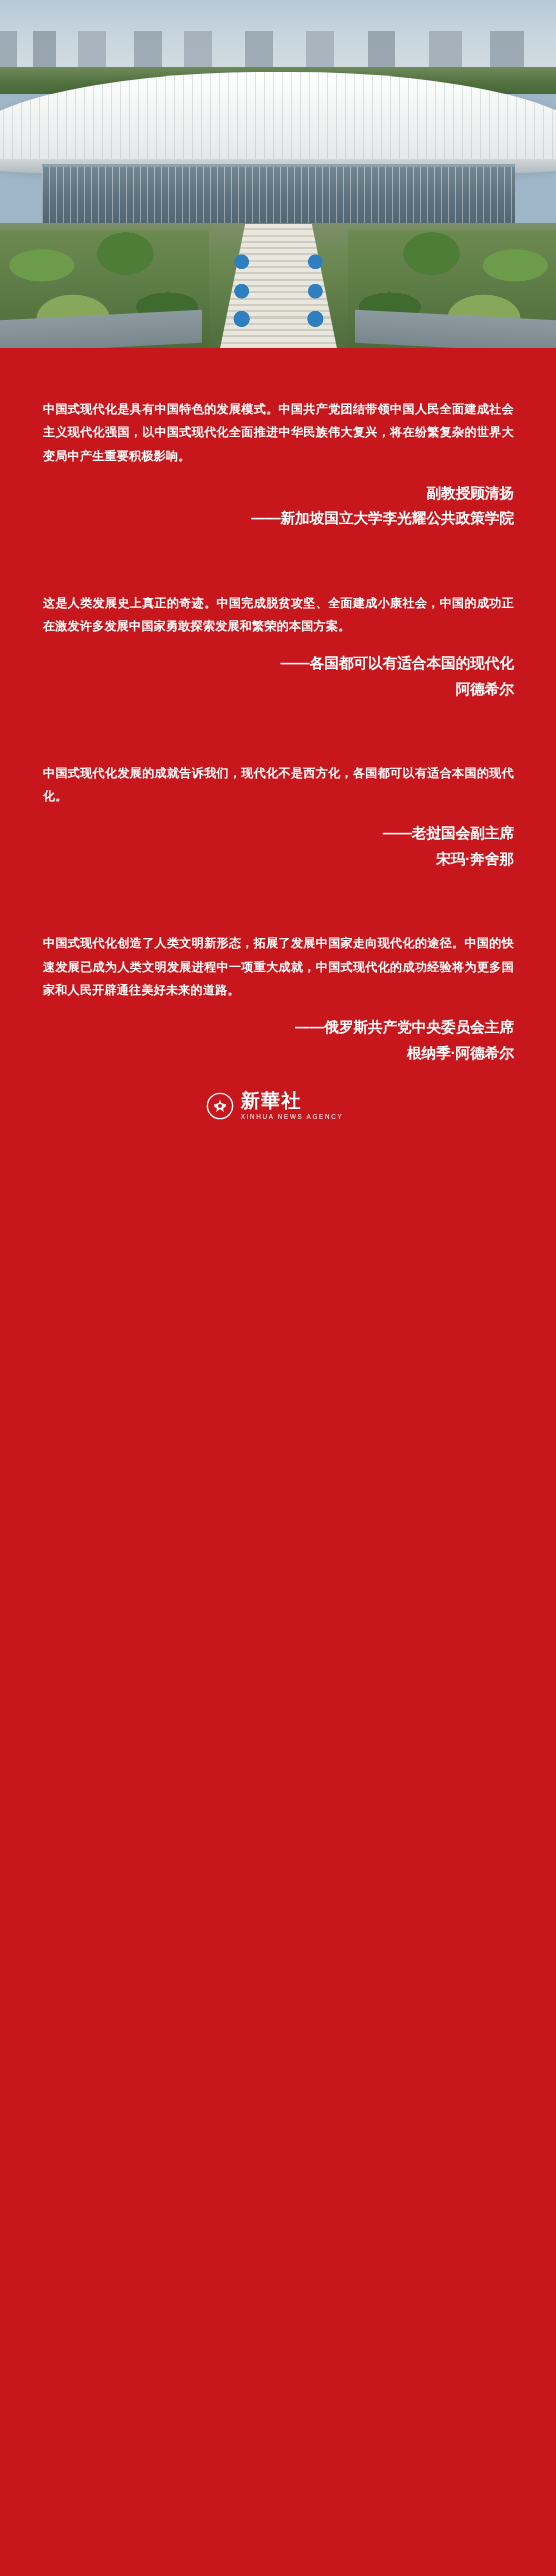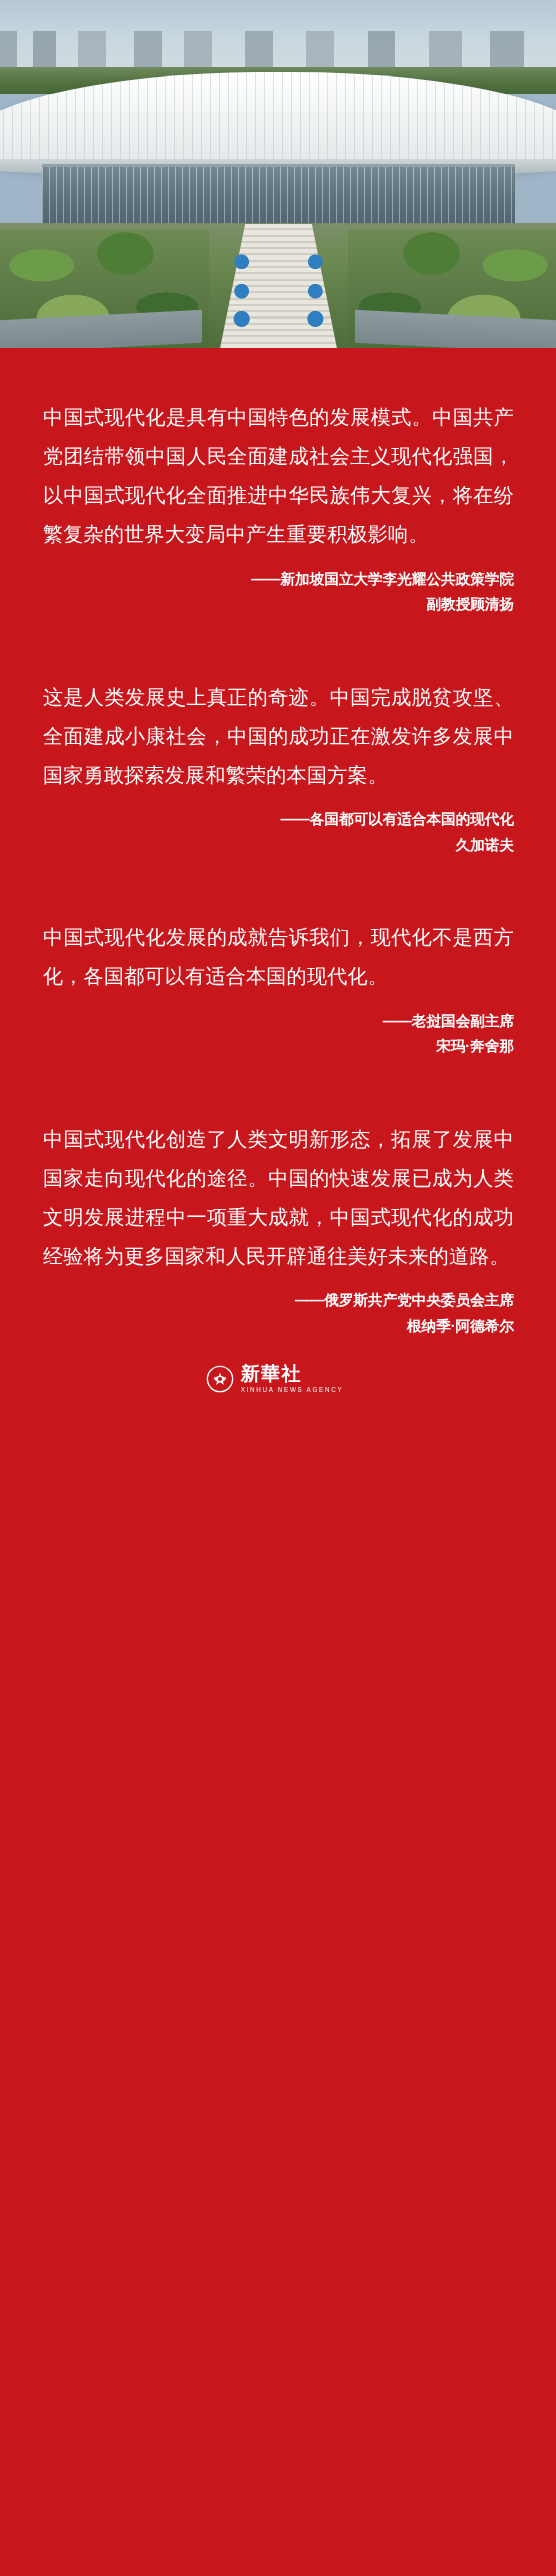--- a/index.html
+++ b/index.html
@@ -182,25 +182,25 @@
 
   .quote-block {
     padding: 0 43px;
     margin-top: 60px;
   }
   .quote-block:first-child {
     margin-top: 50px;
   }
   .quote-text {
     color: #ffffff;
-    font-size: 20px;
+    font-size: 12px;
     line-height: 1.95;
     letter-spacing: 0.3px;
     text-align: justify;
-    font-weight: normal;
+    font-weight: bold;
     white-space: pre-wrap;
   }
   .attrib {
     margin-top: 12.5px;
     color: #ffffff;
     font-size: 14.6px;
     line-height: 1.75;
     text-align: right;
     font-weight: bold;
   }
@@ -271,30 +271,30 @@
     <div class="hero-step-plants"></div>
     <div class="hero-road-l"></div>
     <div class="hero-road-r"></div>
   </div>
 
   <div class="body-red">
 
     <div class="quote-block">
       <div class="quote-text">中国式现代化是具有中国特色的发展模式。中国共产党团结带领中国人民全面建成社会主义现代化强国，以中国式现代化全面推进中华民族伟大复兴，将在纷繁复杂的世界大变局中产生重要积极影响。</div>
       <div class="attrib">
+        <span class="line">副教授顾清扬</span>
         <span class="line">——新加坡国立大学李光耀公共政策学院</span>
-        <span class="line">副教授顾清扬</span>
       </div>
     </div>
 
     <div class="quote-block">
       <div class="quote-text">这是人类发展史上真正的奇迹。中国完成脱贫攻坚、全面建成小康社会，中国的成功正在激发许多发展中国家勇敢探索发展和繁荣的本国方案。</div>
       <div class="attrib">
         <span class="line">——各国都可以有适合本国的现代化</span>
-        <span class="line">久加诺夫</span>
+        <span class="line">阿德希尔</span>
       </div>
     </div>
 
     <div class="quote-block">
       <div class="quote-text">中国式现代化发展的成就告诉我们，现代化不是西方化，各国都可以有适合本国的现代化。</div>
       <div class="attrib">
         <span class="line">——老挝国会副主席</span>
         <span class="line">宋玛·奔舍那</span>
       </div>
     </div>

